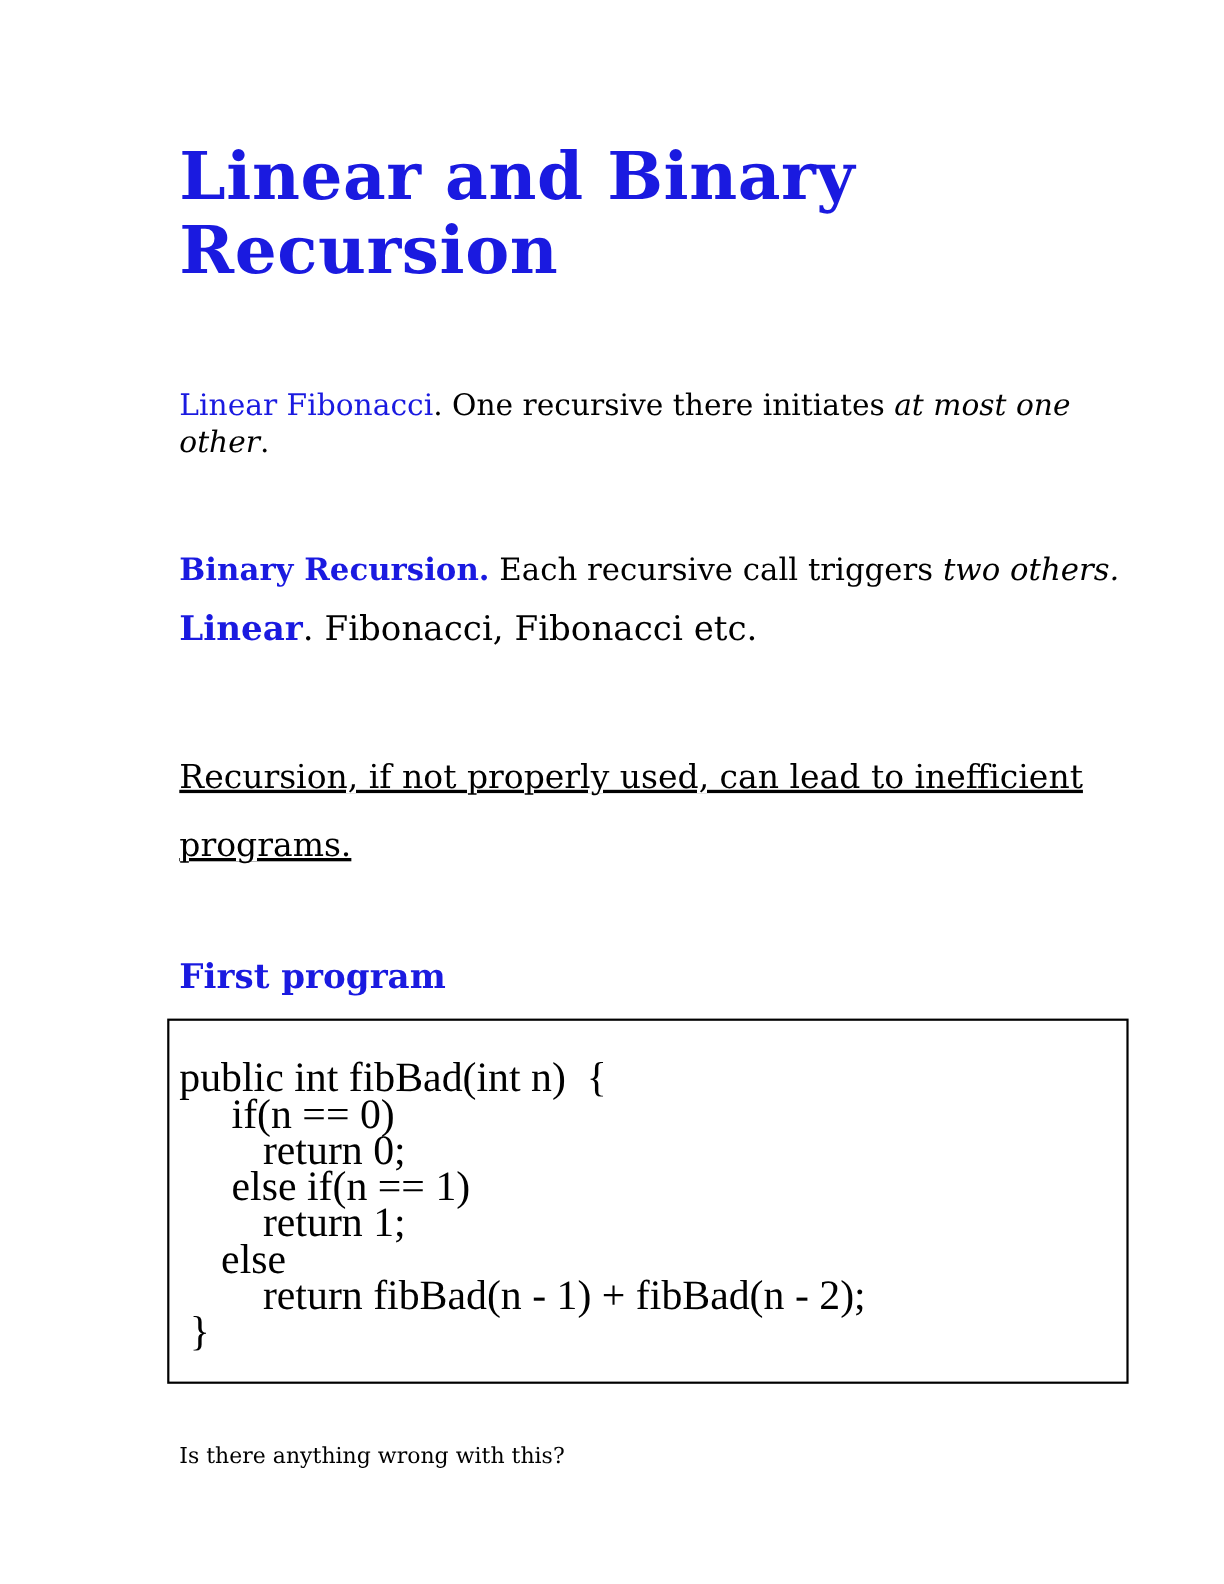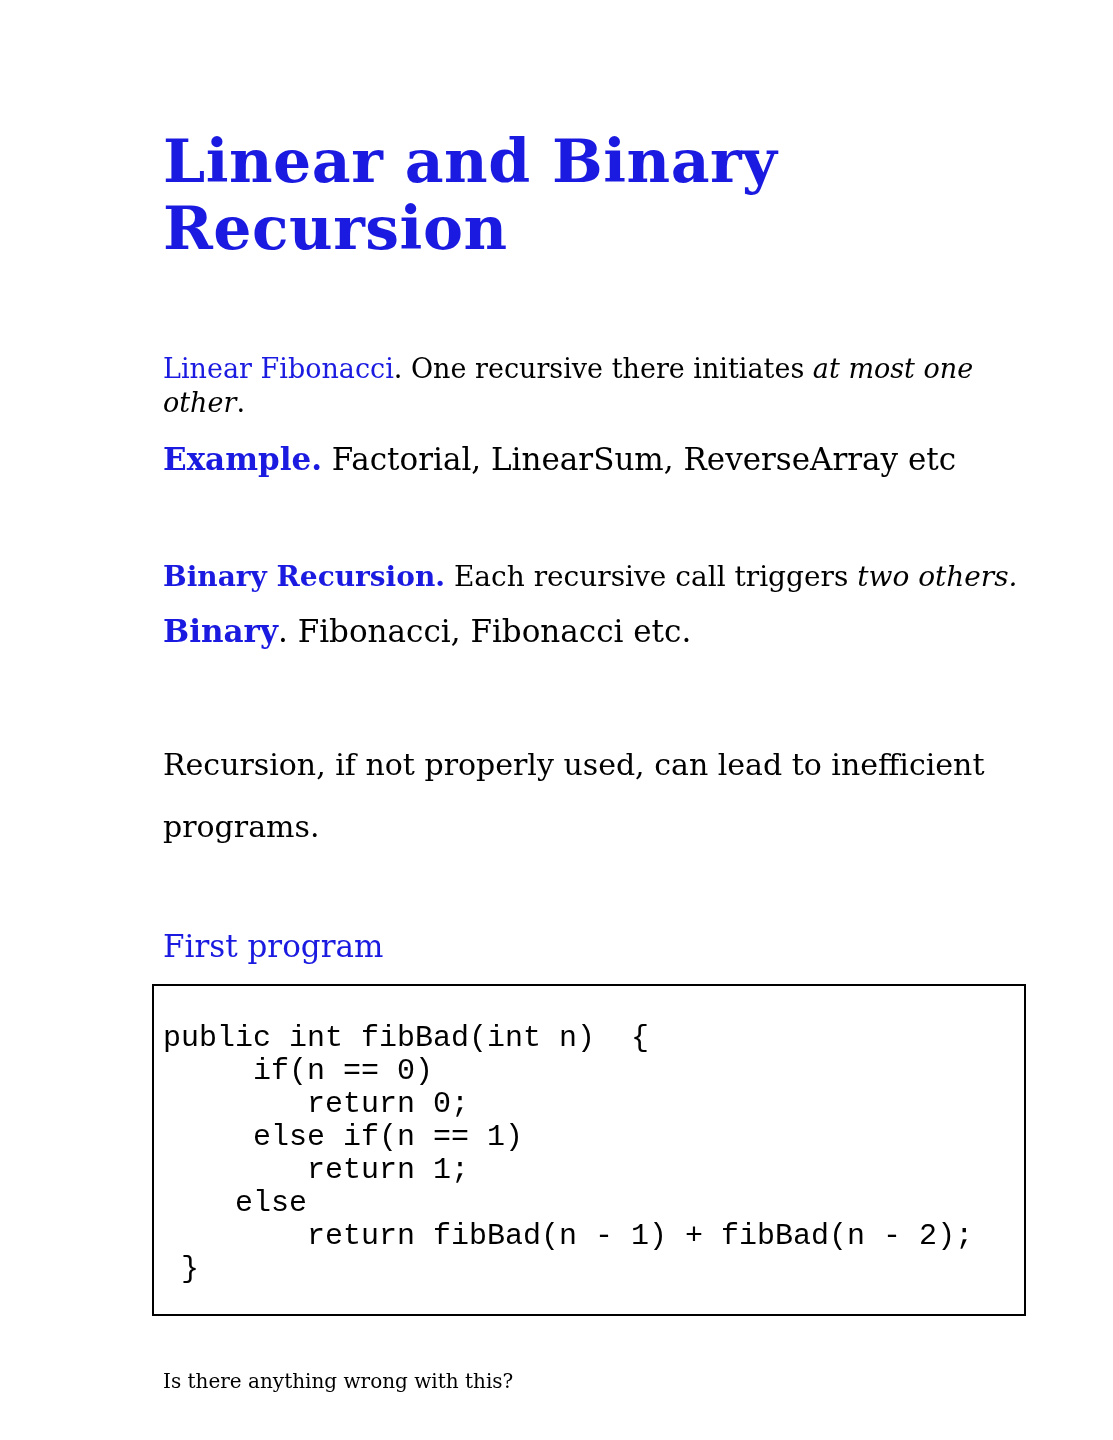--- a/index.html
+++ b/index.html
@@ -46,66 +46,66 @@
     margin-top: 18px;
     font-size: 31px;
     line-height: 1.25;
   }
 
   .note {
     margin-top: 84px;
     font-size: 30px;
     line-height: 62px;
     max-width: 880px;
+    text-decoration: underline;
   }
 
   h2.program-heading {
     margin: 70px 0 0 0;
     font-size: 31px;
-    font-weight: normal;
+    font-weight: bold;
     color: #1a1ae0;
   }
 
   .code-box {
     margin-top: 20px;
     margin-left: -11px;
     width: 874px;
     box-sizing: border-box;
     border: 2px solid #000000;
     padding: 36px 6px 28px 9px;
     background: #ffffff;
   }
   .code-box pre {
     margin: 0;
-    font-family: Liberation Mono, monospace;
-    font-size: 30px;
+    font-family: Liberation Serif, serif;
+    font-size: 38px;
     line-height: 33px;
     white-space: pre;
   }
 
   .question {
     margin-top: 52px;
     font-size: 20px;
     line-height: 1.3;
   }
 </style>
 </head>
 <body>
 
 <div class="page">
 
   <h1 class="title">Linear and Binary Recursion</h1>
 
   <p class="def-line"><span class="accent">Linear Fibonacci</span><span>. </span><span>One recursive there initiates </span><span class="i">at most one other</span><span>.</span></p>
 
-  <p class="example-line"><span class="accent b">Example.</span><span> Factorial, LinearSum, ReverseArray etc</span></p>
 
   <p class="def-line2"><span class="accent b">Binary Recursion.</span><span> Each recursive call triggers </span><span class="i">two others.</span></p>
 
-  <p class="example-line2"><span class="accent b">Binary</span><span>. Fibonacci, Fibonacci etc.</span></p>
+  <p class="example-line2"><span class="accent b">Linear</span><span>. Fibonacci, Fibonacci etc.</span></p>
 
   <p class="note">Recursion, if not properly used, can lead to inefficient programs.</p>
 
   <h2 class="program-heading">First program</h2>
 
   <div class="code-box">
     <pre>public int fibBad(int n)  {
      if(n == 0)
         return 0;
      else if(n == 1)

